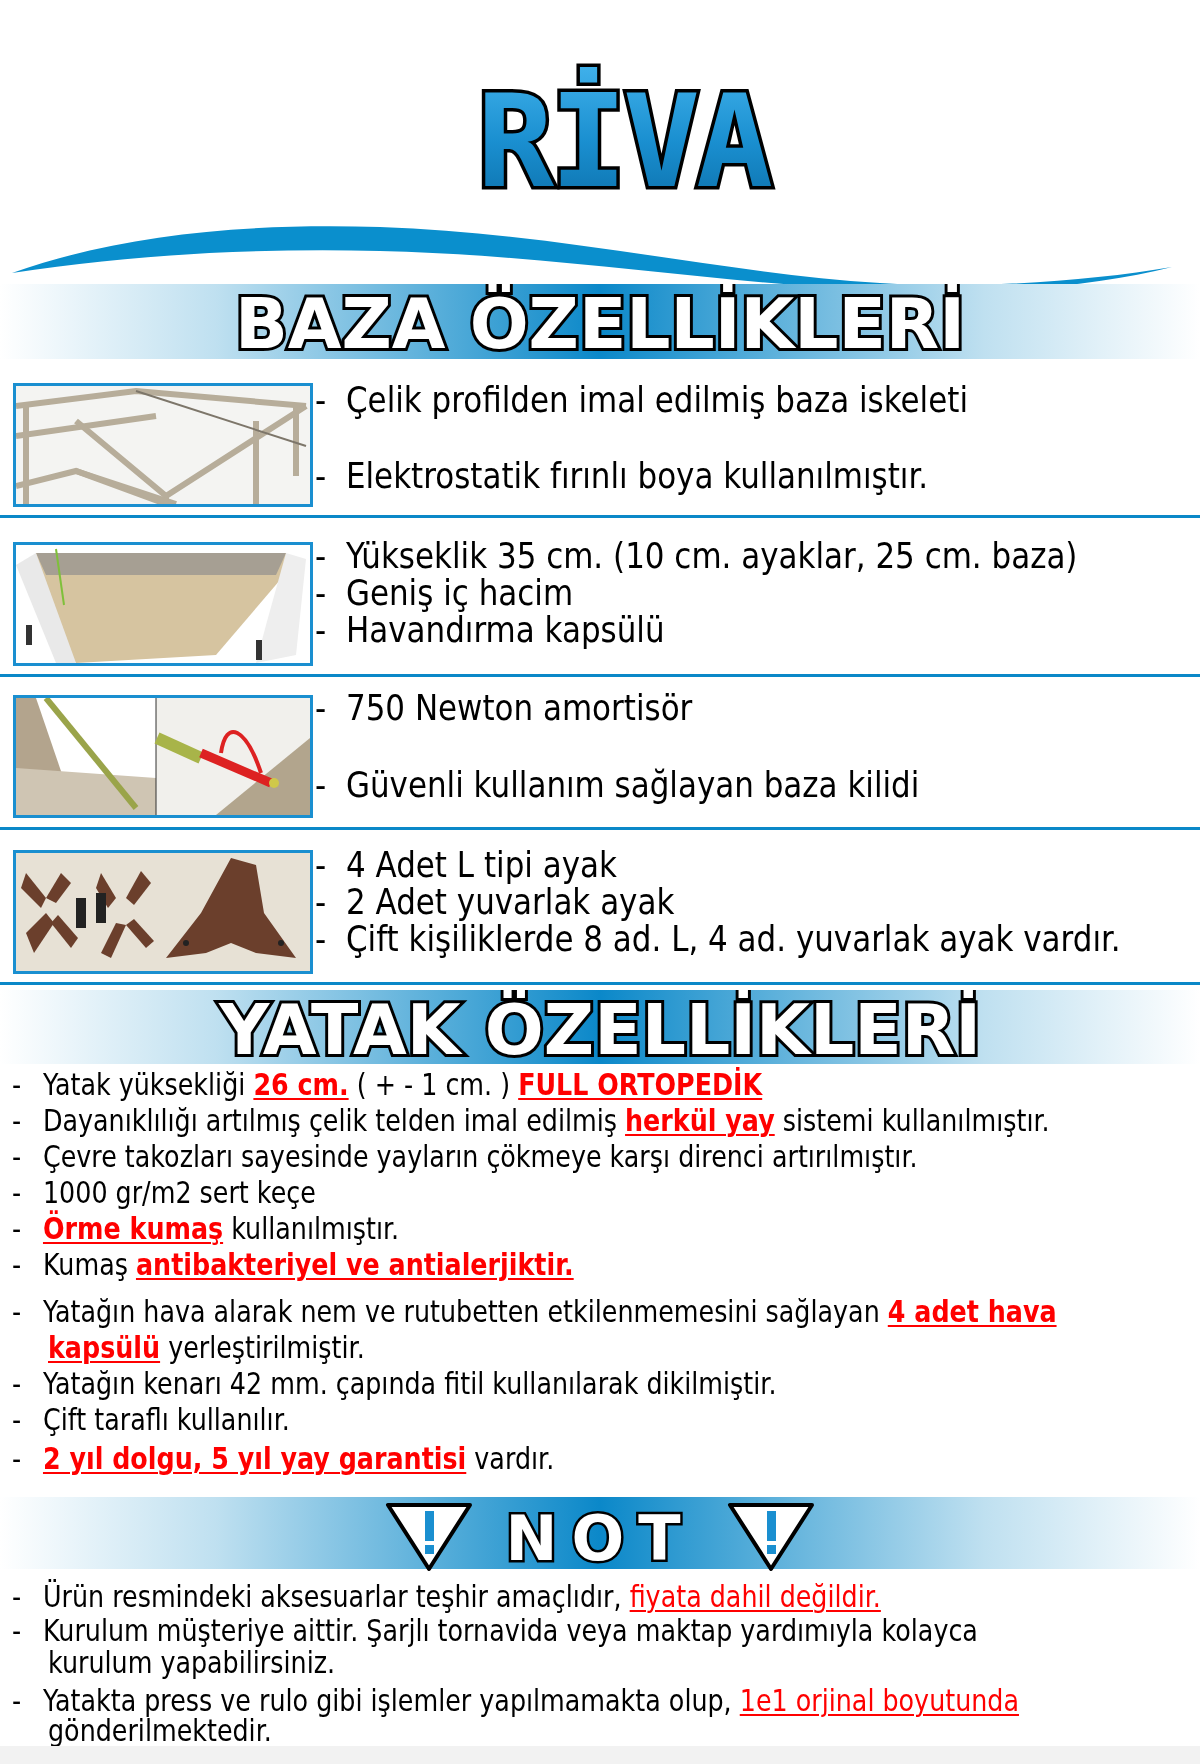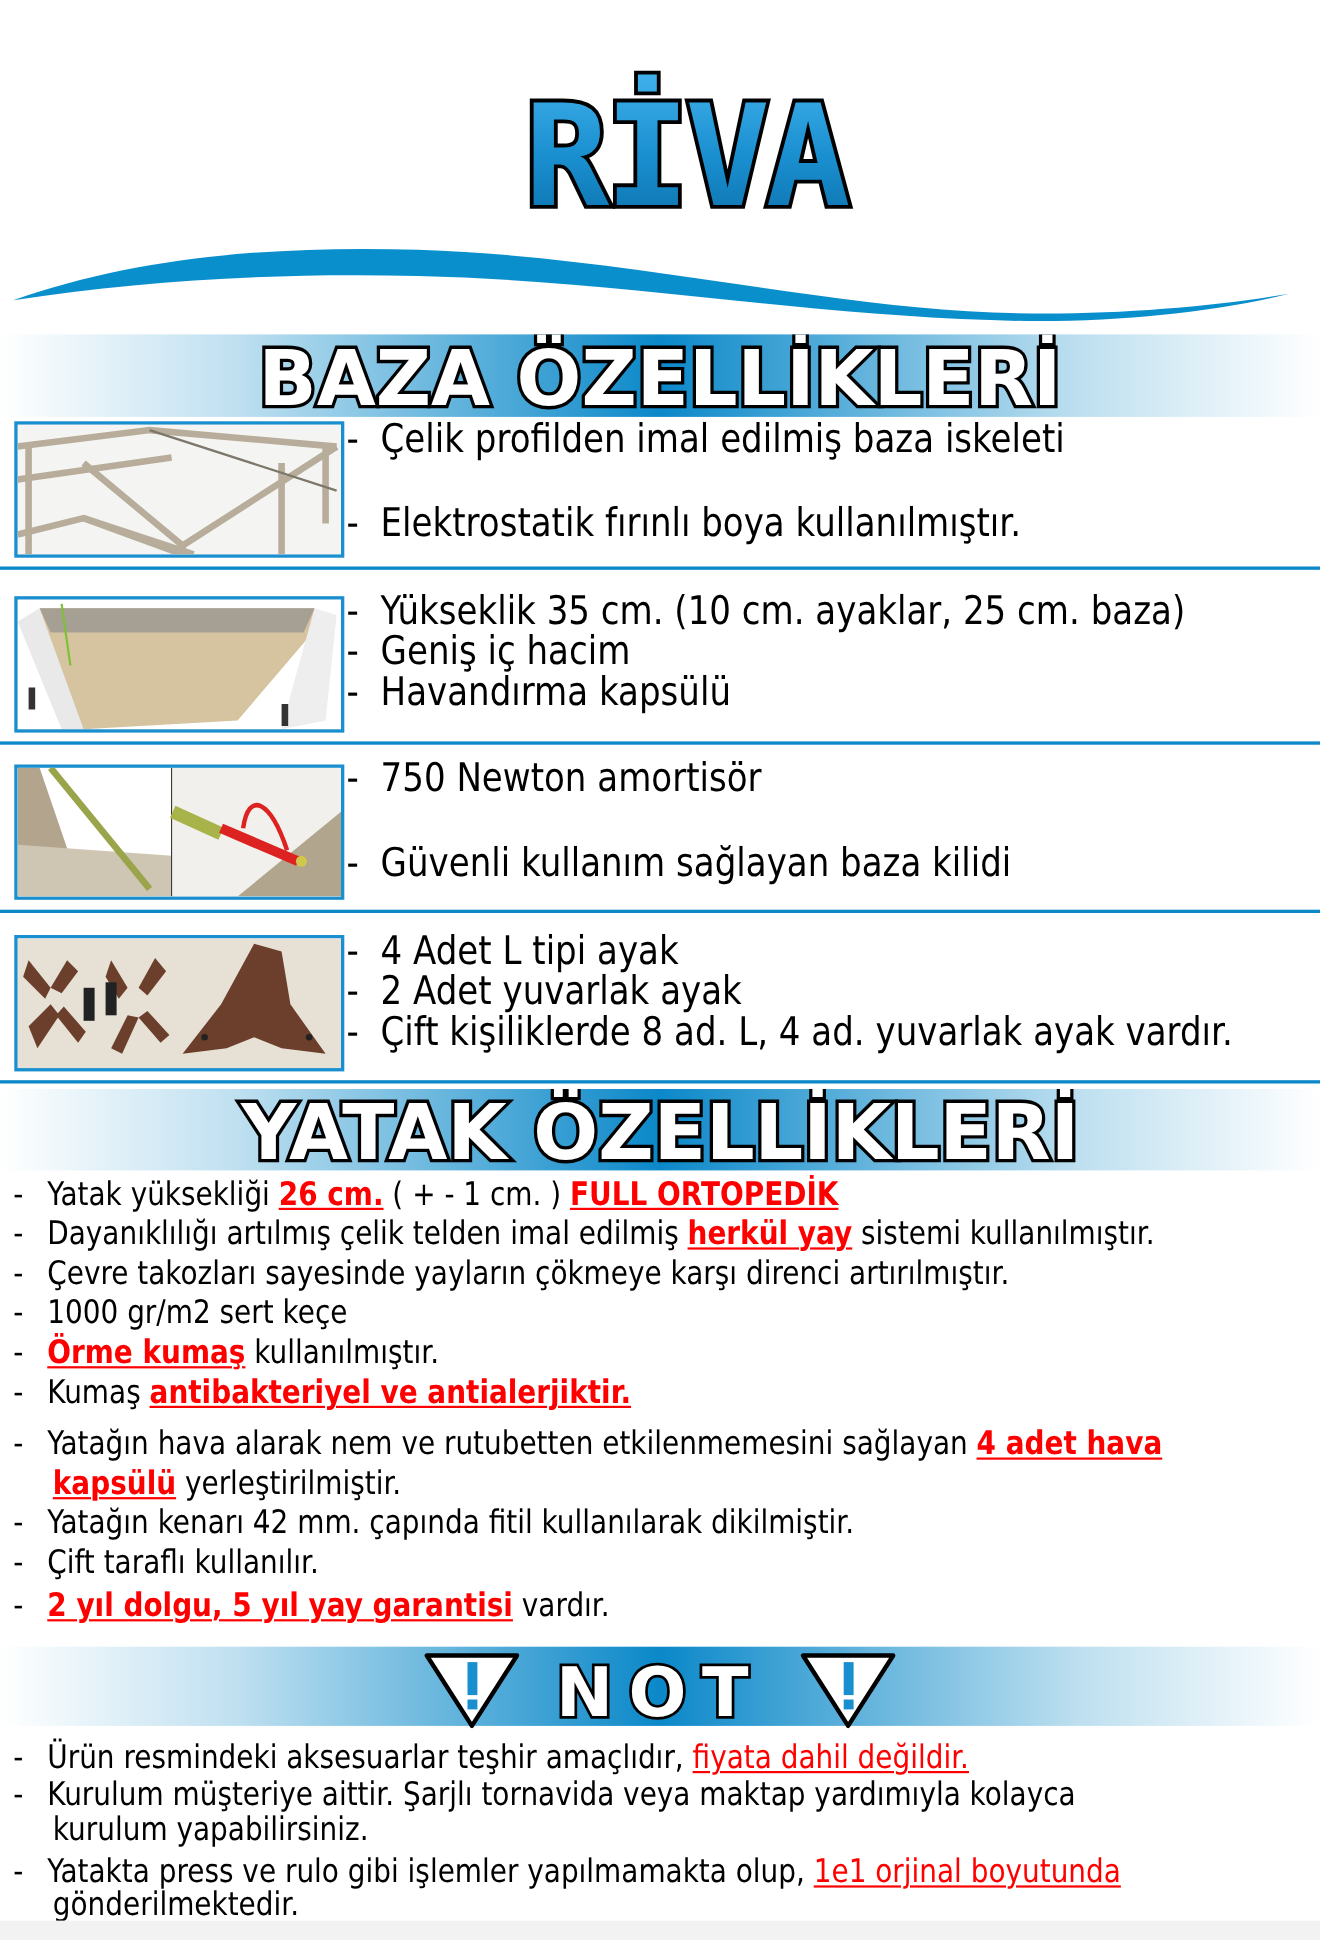--- a/index.html
+++ b/index.html
@@ -52,21 +52,21 @@
       </linearGradient>
     </defs>
     <text x="170" y="124" text-anchor="middle" font-family="DejaVu Sans Mono, monospace" font-weight="bold" font-size="128" letter-spacing="-4" fill="url(#lg)" stroke="#000" stroke-width="7" paint-order="stroke">RİVA</text>
   </svg>
 </div>
 
 <svg class="abs wave" viewBox="0 0 1200 85">
   <path d="M12,58 C120,20 240,8 380,12 C560,18 720,58 880,68 C980,74 1090,66 1172,52 C1100,70 1000,80 900,76 C720,70 560,40 380,36 C250,33 130,40 12,58 Z" fill="#0a8fcd"></path>
 </svg>
 
-<div class="abs band" style="top:304px;height:75px;">
+<div class="abs band" style="top:284px;height:75px;">
   <svg width="760" height="75" viewBox="0 0 760 75">
     <text x="380" y="64" text-anchor="middle" font-family="DejaVu Sans, sans-serif" font-weight="bold" font-size="70" textLength="730" lengthAdjust="spacingAndGlyphs" fill="#ffffff" stroke="#000" stroke-width="6" paint-order="stroke">BAZA ÖZELLİKLERİ</text>
   </svg>
 </div>
 
 <div class="abs row" style="top:0">
   <div class="thumb" style="top:383px;height:118px;">
     <svg viewBox="0 0 294 118" preserveAspectRatio="none">
       <rect width="294" height="118" fill="#f4f4f2"></rect>
       <g stroke="#b7ad9a" stroke-width="6" fill="none">

